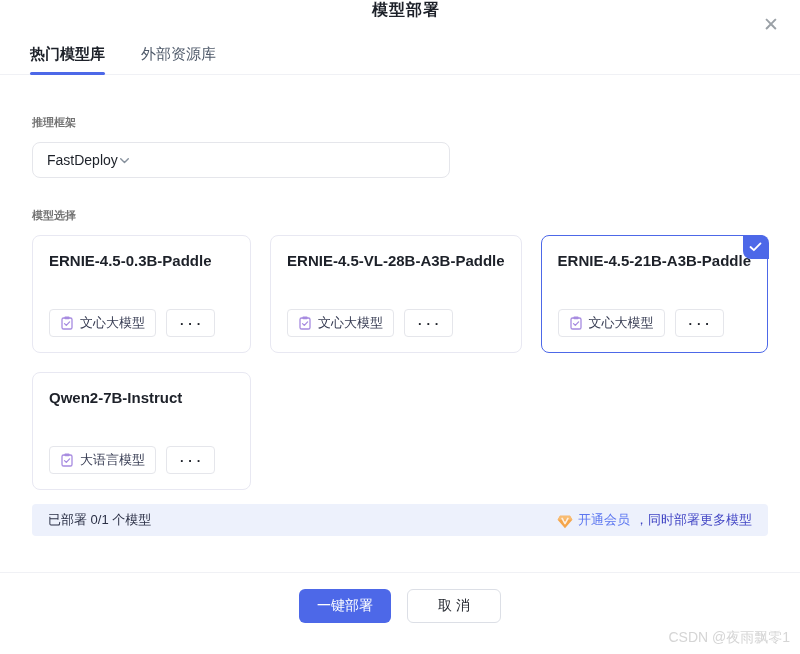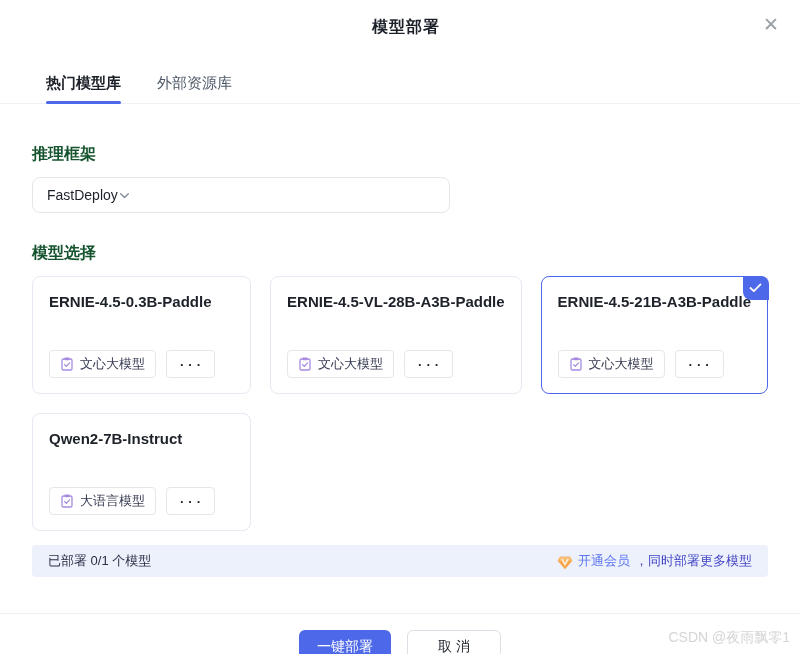--- a/index.html
+++ b/index.html
@@ -2,41 +2,41 @@
 <html><head>
 <meta charset="utf-8">
 <style>
   * { margin:0; padding:0; box-sizing:border-box; }
   html,body { width:800px; height:654px; }
   body {
     font-family:"Liberation Sans","DejaVu Sans",sans-serif;
     background:#ffffff; color:#1d2129; position:relative; overflow:hidden;
   }
   
-  .dlg-header { position:relative; padding-top:17px; text-align:center;margin-left:12px; }
+  .dlg-header { position:relative; text-align:center;margin-left:12px; }
   .dlg-title { font-size:16px; font-weight:bold; color:#1d2129; letter-spacing:1px; }
   .close-btn {
     position:absolute; top:13px; right:18px; width:22px; height:22px;
     display:flex; align-items:center; justify-content:center;
     color:#9aa0a6; font-size:19px; line-height:1; cursor:pointer; background:none; border:none;
     font-family:"DejaVu Sans",sans-serif;
   }
   
   .tabs {
-    margin-top:36px; padding:0 46px; display:flex; gap:36px;
+    margin-top:24px; padding:0 30px; display:flex; gap:36px;
     border-bottom:1px solid #f0f1f5;
   }
   .tab { position:relative; font-size:15px; padding-bottom:10px; color:#4e5969; cursor:pointer; }
   .tab.active { font-weight:bold; color:#1d2129; }
   .tab-underline {
     position:absolute; left:0; right:0; bottom:-1px; height:3px;
     background:#4d68e8; border-radius:2px;
   }
   
-  .section-label { margin:0 32px; font-size:16px; font-weight:bold; color:#14532d; }
+  .section-label { margin:0 32px; font-size:11px; font-weight:bold; color:#737373; }
   .lbl-framework { margin-top:40px; }
   .lbl-models { margin-top:30px; }
   
   .select-box {
     margin:12px 32px 0; width:418px; height:36px;
     border:1px solid #e5e6eb; border-radius:8px;
     display:flex; align-items:center; 
     padding:0 14px; font-size:14px; color:#1d2129; cursor:pointer; background:#fff;
   }
   .chevron { display:flex; align-items:center; }

